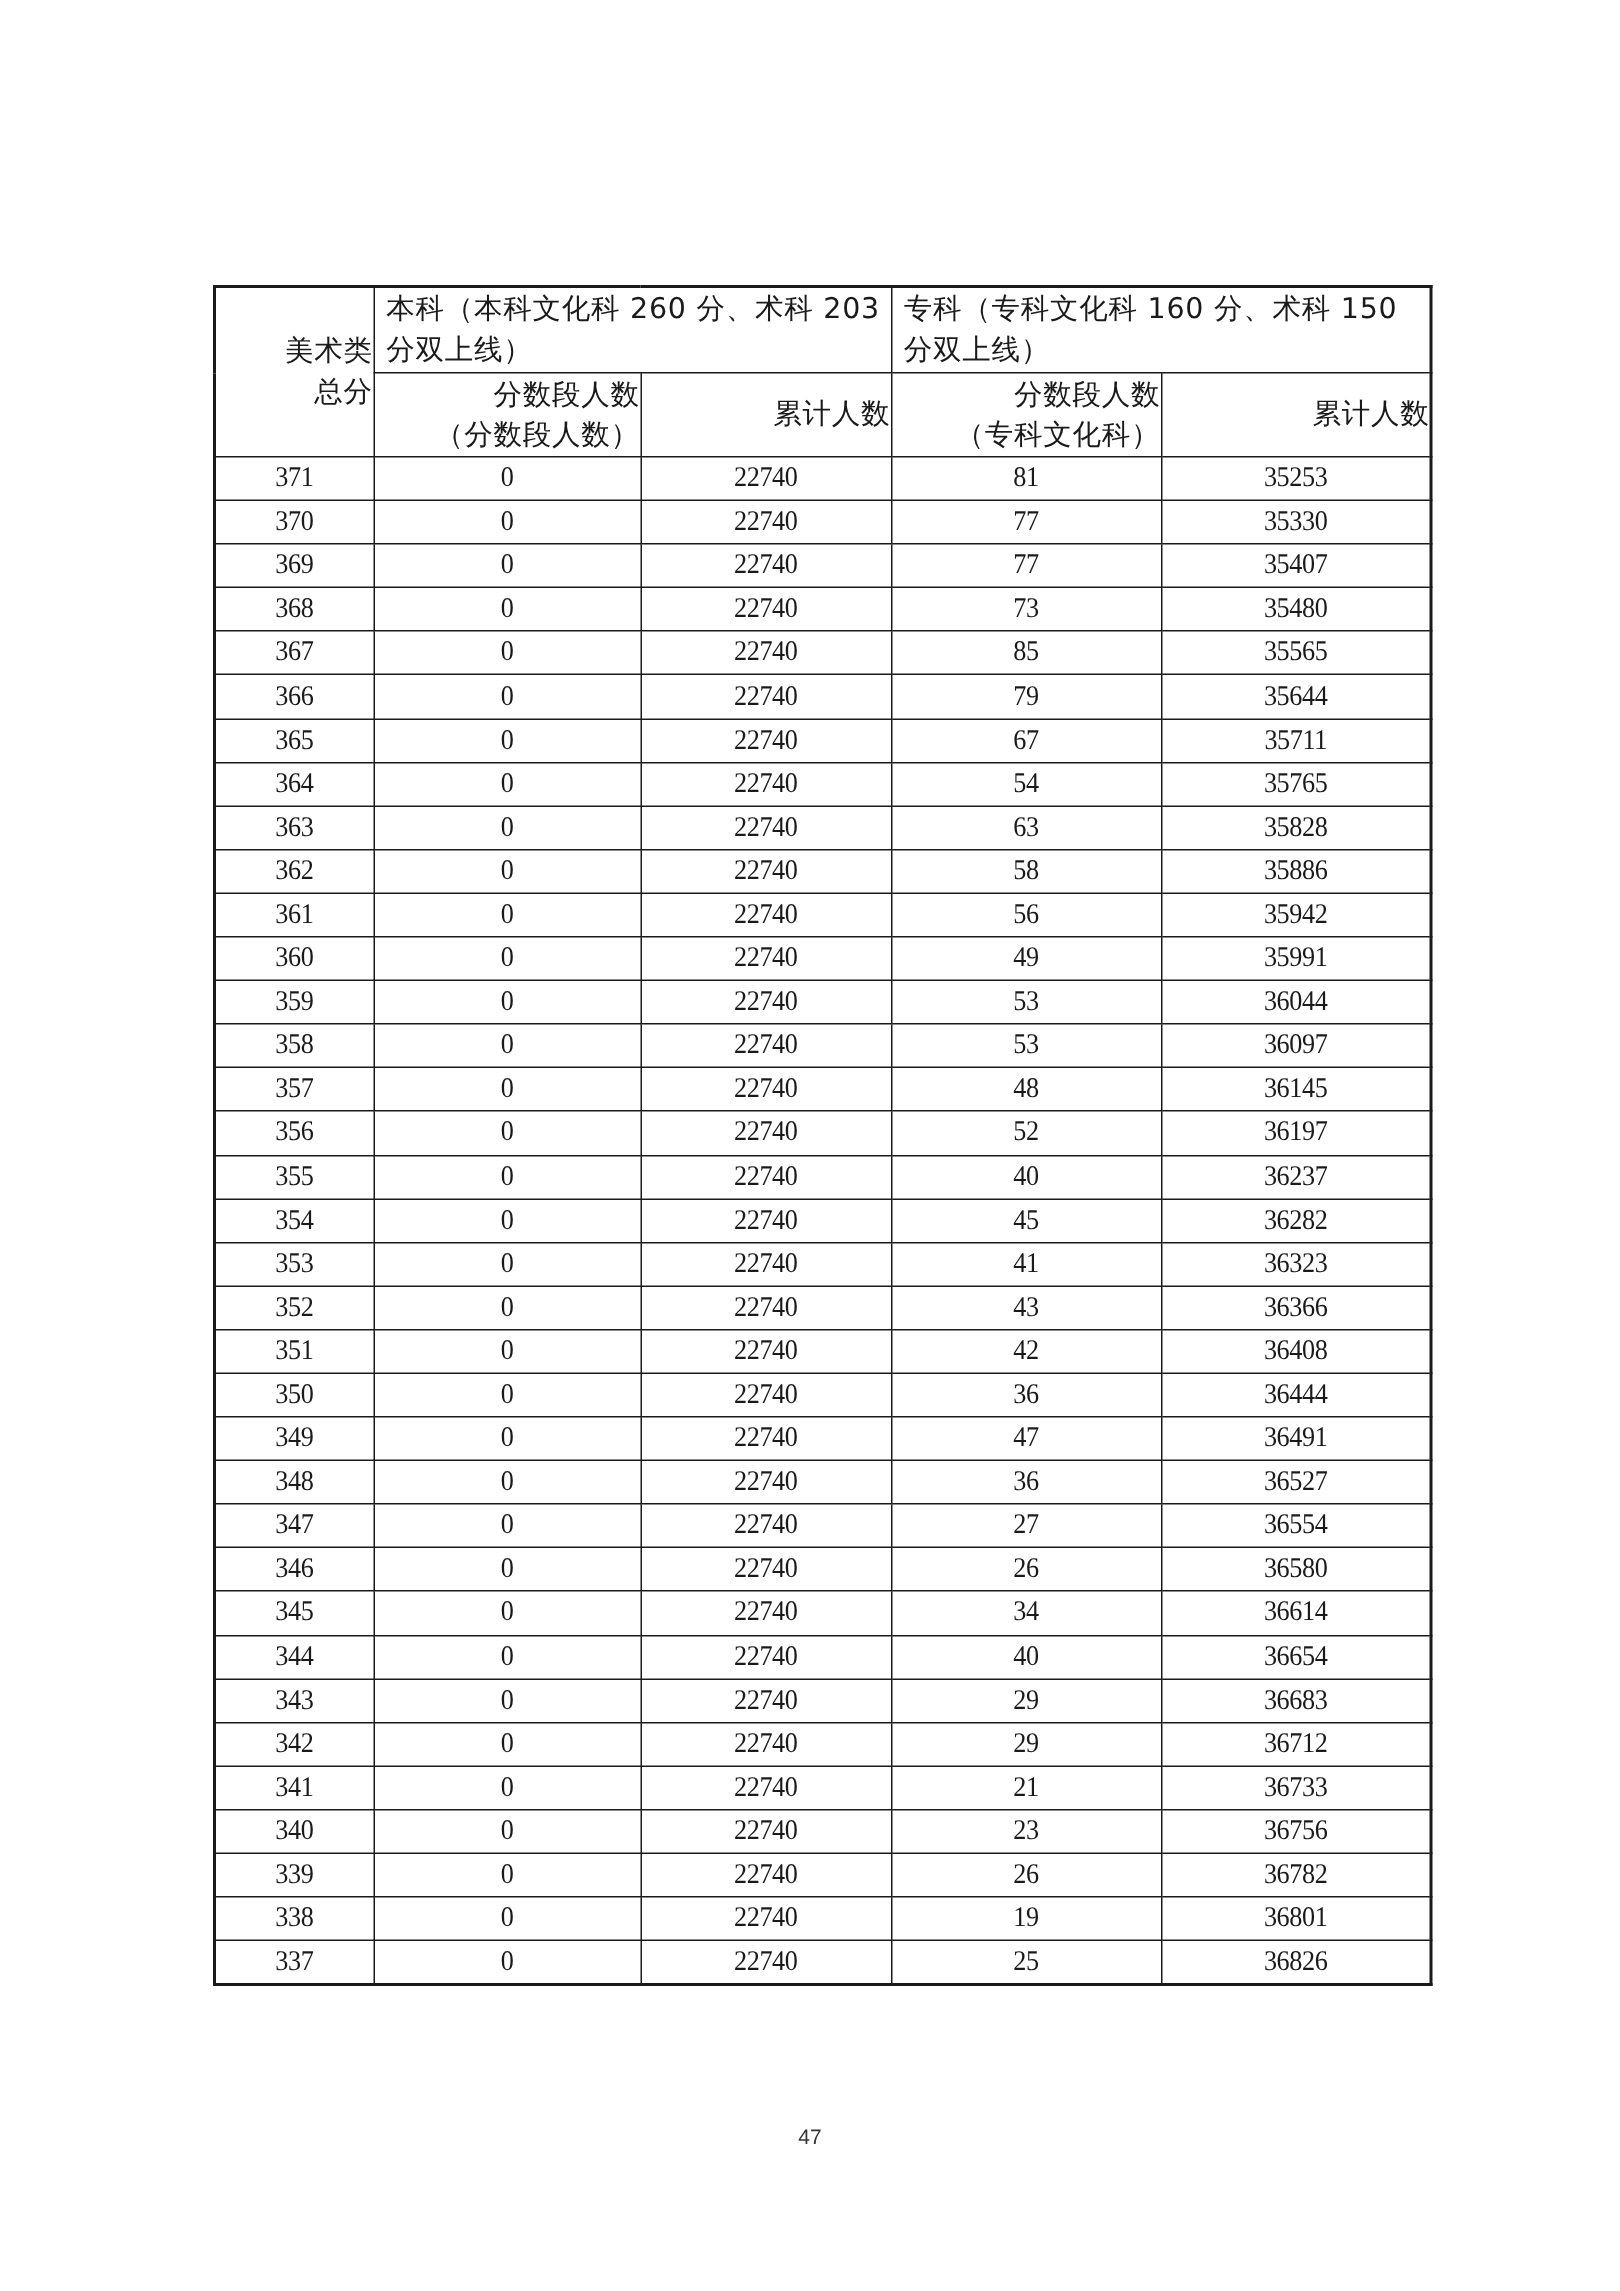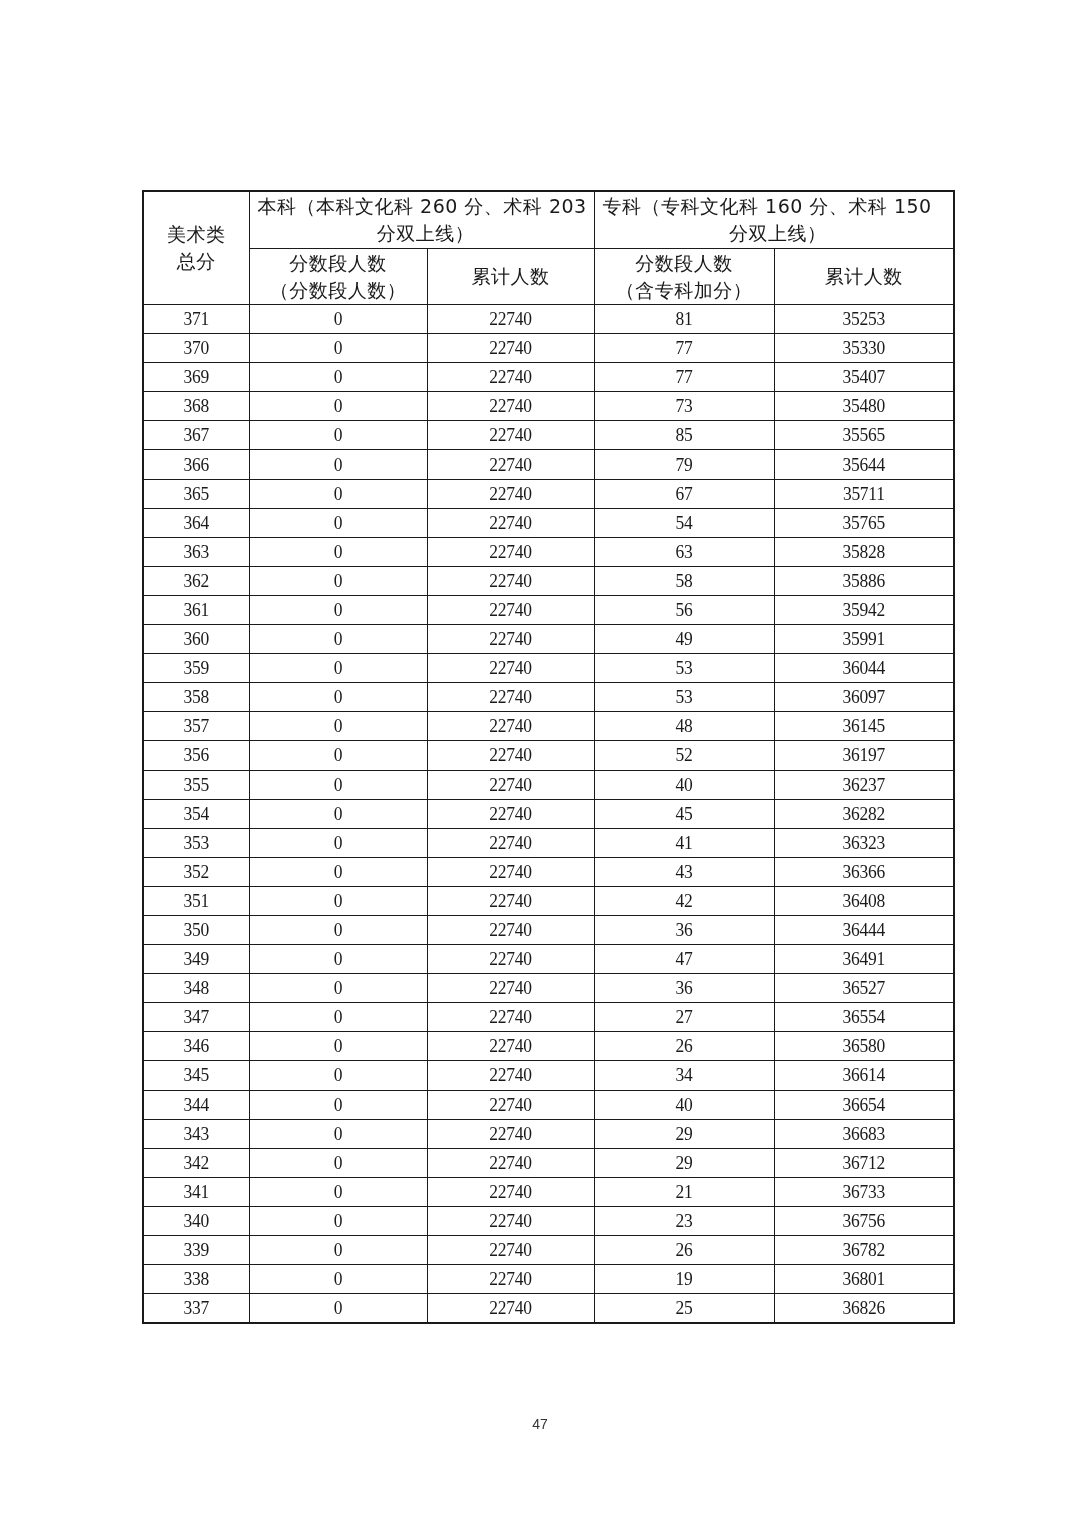--- a/index.html
+++ b/index.html
@@ -34,25 +34,26 @@
       text-align: center;
       vertical-align: middle;
       padding: 0;
     }
     .score-table th {
       font-family: "DejaVu Sans", "Liberation Sans", sans-serif;
       font-weight: normal;
       font-size: 19px;
       line-height: 27px;
       letter-spacing: 0.5px;
+      text-align: right;
     }
     .score-table thead tr.h1 th { height: 56px; }
     .score-table thead tr.h2 th { height: 55px; }
     .score-table th.grp { text-align: left; padding-left: 8px; }
-    .score-table th.grp span.l2 { display: block; text-align: center; }
+    .score-table th.grp span.l2 { display: block; text-align: left; }
     .score-table td {
       height: 28.1px;
       font-size: 19px;
       line-height: 28px;
       font-family: "Liberation Serif", "DejaVu Serif", serif;
       letter-spacing: -0.3px;
       transform: scaleX(0.92);
     }
     .page-number {
       position: absolute;
@@ -92,21 +93,21 @@
       </th>
     </tr>
     <tr class="h2">
       <th>
         <span>分数段人数</span><br>
         <span>（分数段人数）</span>
       </th>
       <th>累计人数</th>
       <th>
         <span>分数段人数</span><br>
-        <span>（含专科加分）</span>
+        <span>（专科文化科）</span>
       </th>
       <th>累计人数</th>
     </tr>
   </thead>
   <tbody id="table-body">
       <tr>
         <td>371</td>
         <td>0</td>
         <td>22740</td>
         <td>81</td>

